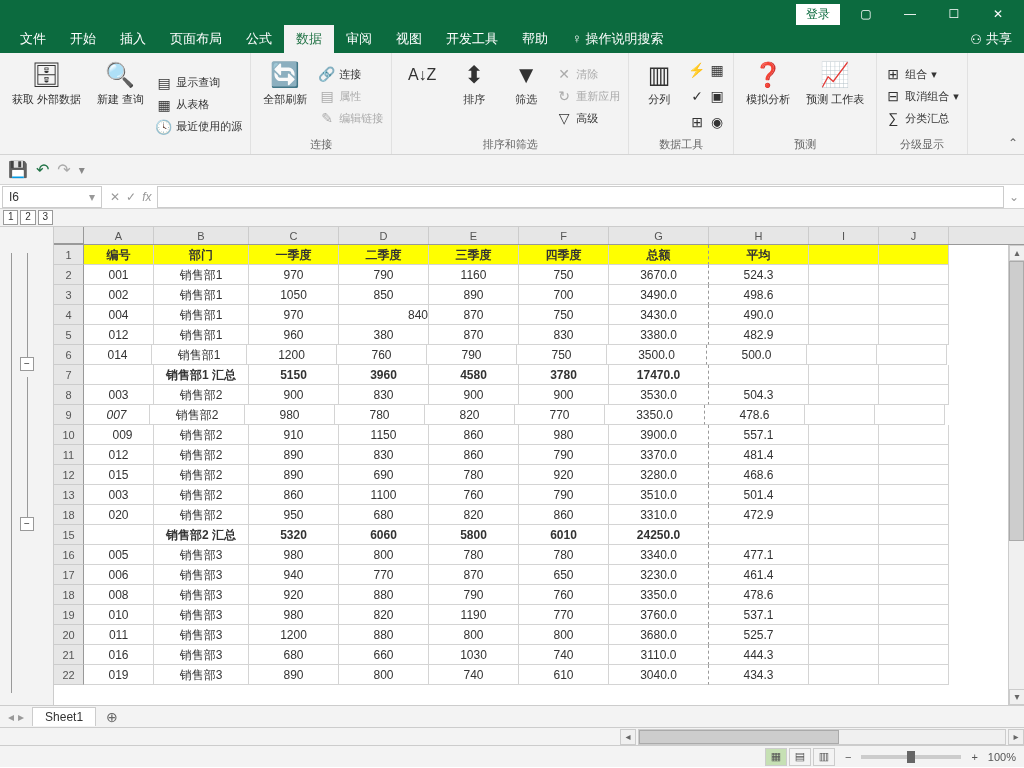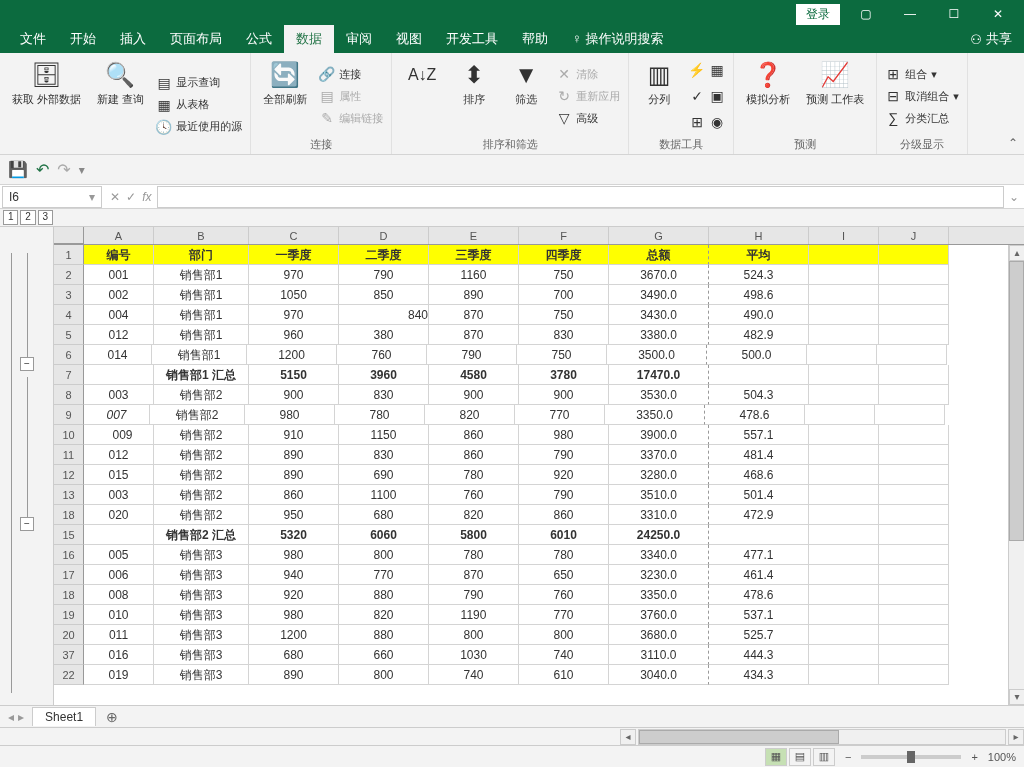--- a/index.html
+++ b/index.html
@@ -535,21 +535,21 @@
           <div class="cell" style="width: 90px;">1200</div>
           <div class="cell" style="width: 90px;">880</div>
           <div class="cell" style="width: 90px;">800</div>
           <div class="cell" style="width: 90px;">800</div>
           <div class="cell dashed" style="width: 100px;">3680.0</div>
           <div class="cell" style="width: 100px;">525.7</div>
           <div class="cell" style="width: 70px;"></div>
           <div class="cell" style="width: 70px;"></div>
         </div>
         <div class="row">
-          <div class="row-h">37</div>
+          <div class="row-h">21</div>
           <div class="cell" style="width: 70px;">016</div>
           <div class="cell" style="width: 95px;">销售部3</div>
           <div class="cell" style="width: 90px;">680</div>
           <div class="cell" style="width: 90px;">660</div>
           <div class="cell" style="width: 90px;">1030</div>
           <div class="cell" style="width: 90px;">740</div>
           <div class="cell dashed" style="width: 100px;">3110.0</div>
           <div class="cell" style="width: 100px;">444.3</div>
           <div class="cell" style="width: 70px;"></div>
           <div class="cell" style="width: 70px;"></div>

